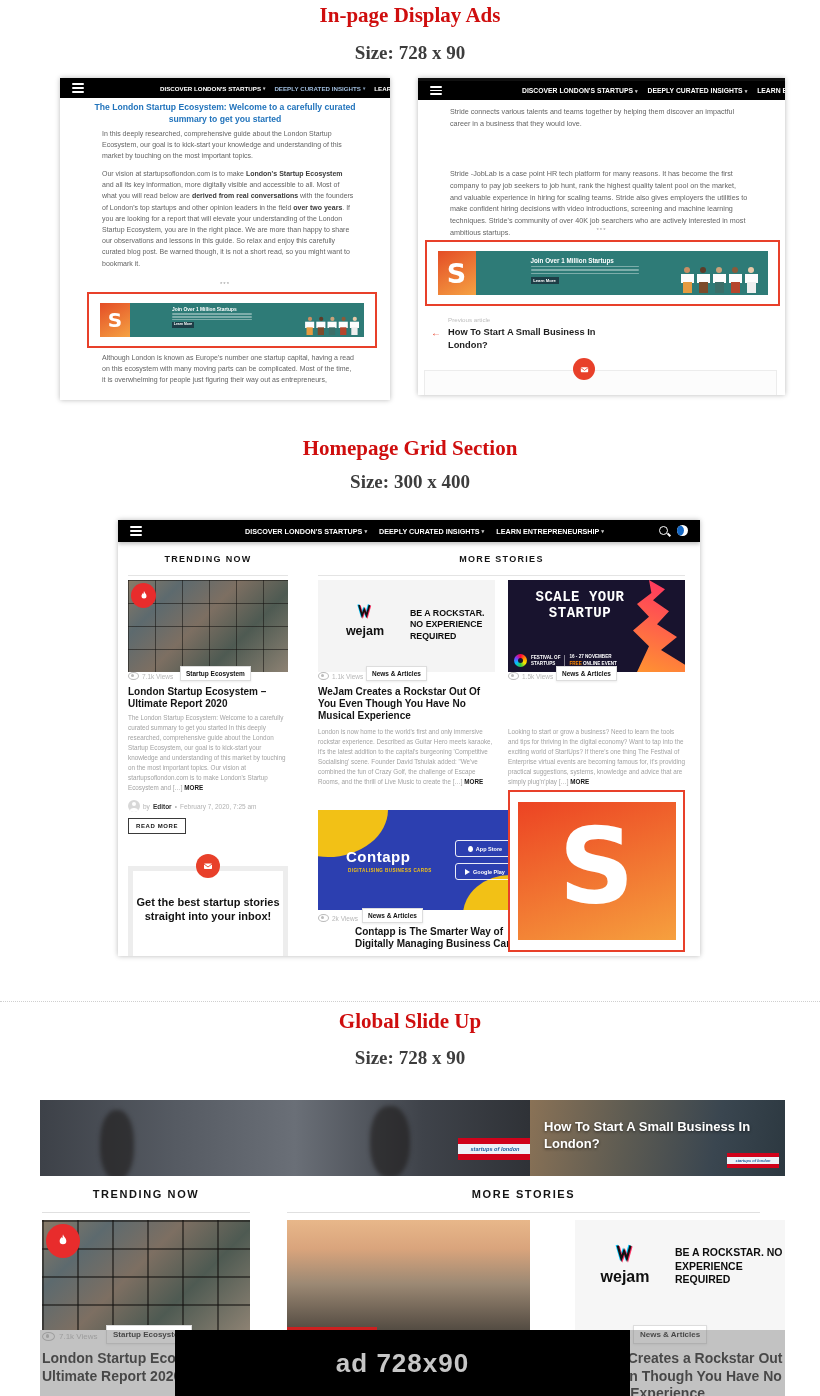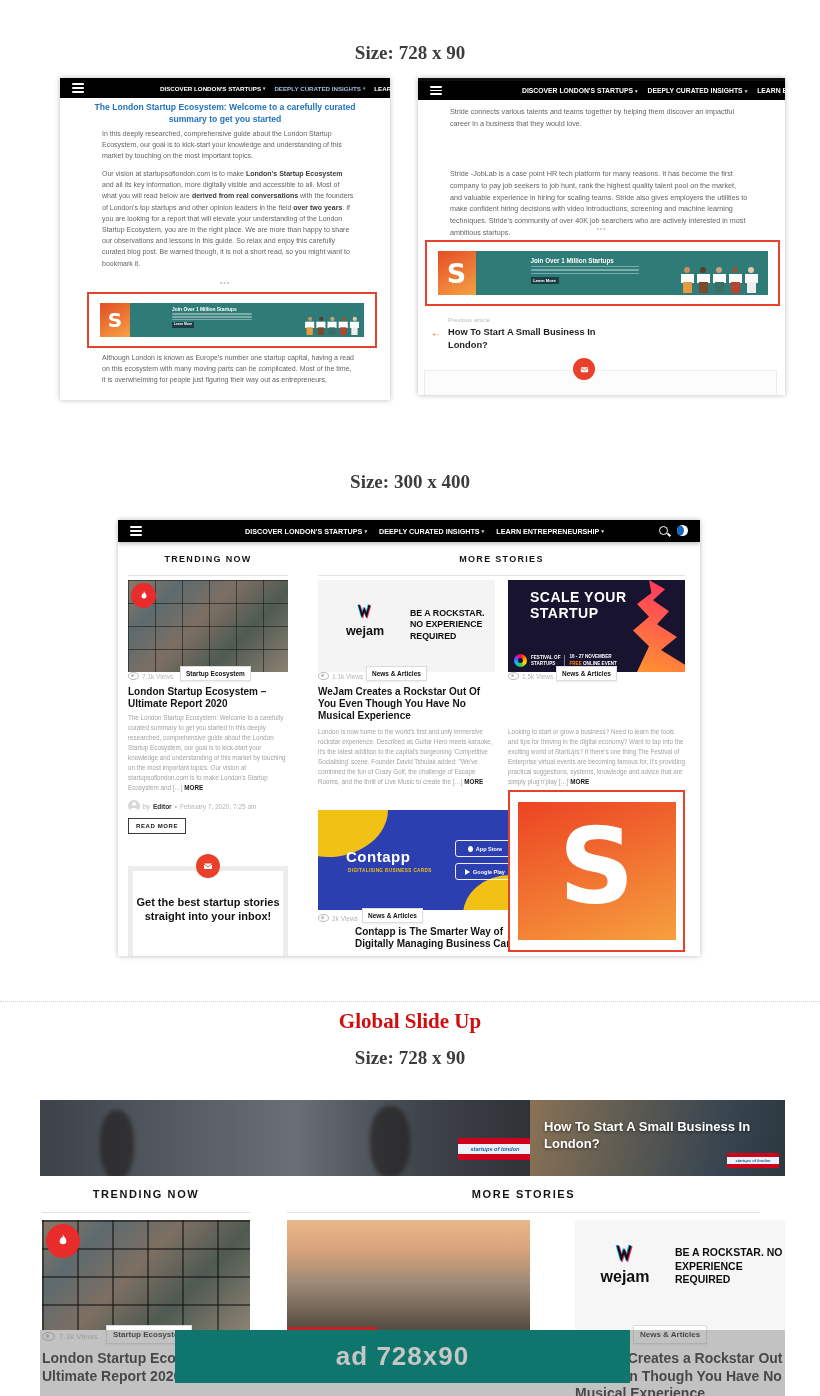--- a/index.html
+++ b/index.html
@@ -156,21 +156,21 @@
   .contapp-tag { position:absolute; left:30px; top:58px; color:#f2c116; font-weight:700; font-size:4.6px;
                  letter-spacing:.4px; text-transform:uppercase; }
   .store-badges { position:absolute; right:8px; top:30px; display:flex; flex-direction:column; gap:6px; }
   .store-badge { display:flex; align-items:center; justify-content:center; gap:3px; border:1px solid rgba(255,255,255,.9);
                  border-radius:3px; width:58px; height:15px; color:#fff; font-weight:700; font-size:5.5px; }
   .apple-ic { width:5px; height:6px; background:#fff; border-radius:50% 50% 45% 45% / 60% 60% 40% 40%; }
   .play-ic { width:0; height:0; border-left:5px solid #fff; border-top:3px solid transparent; border-bottom:3px solid transparent; }
 
   .scale-panel { position:absolute; top:60px; left:0; width:177px; height:92px; background:#18132e; overflow:hidden; }
   .scale-title { position:absolute; left:22px; top:10px; width:100px; color:#fff; font-weight:900; font-size:14px;
-                 line-height:1.12; letter-spacing:.5px; z-index:2; }
+                 text-align:center; line-height:1.12; letter-spacing:.5px; z-index:2;font-family:Liberation Mono, monospace; }
   .climber { position:absolute; right:0; top:0; width:80px; height:92px;
              background:linear-gradient(200deg,#ff2e63,#ff9e2c);
              clip-path:polygon(55% 0,75% 10%,60% 22%,80% 34%,65% 48%,90% 62%,70% 76%,100% 92%,100% 100%,40% 100%,55% 72%,35% 55%,55% 40%,40% 26%,58% 14%); }
   .fest-row { position:absolute; left:6px; bottom:5px; display:flex; align-items:center; gap:4px; z-index:2; }
   .rainbow { width:13px; height:13px; border-radius:50%;
              background:conic-gradient(#ff0040,#ff8c00,#ffe600,#2ecc40,#00c3ff,#7a3cff,#ff0040); }
   .rainbow i { display:block; width:5px; height:5px; border-radius:50%; background:#18132e; margin:4px auto; }
   .fest-logo { font-size:4.6px; font-weight:800; color:#fff; line-height:1.2; }
   .fest-div { width:1px; height:11px; background:rgba(255,255,255,.45); }
   .fest-dates { font-size:4.6px; color:#fff; line-height:1.35; font-weight:700; }
@@ -244,29 +244,30 @@
   .shot-d .wejam-brand2 { font-weight:800; color:#101010; font-size:16px; }
   .shot-d .wejam-tag2 { position:absolute; left:100px; top:26px; width:115px; font-weight:900; color:#0d0d0d;
                         font-size:10.5px; line-height:1.3; }
   .shot-d .views { top:232px; font-size:8px; gap:4px; }
   .shot-d .eye { width:11px; height:7px; } .shot-d .eye i { width:3.5px; height:3.5px; left:2.8px; top:1px; }
   .shot-d .cat-badge { font-size:8px; padding:4px 6px; }
   .shot-d .cbd1 { top:225px; left:64px; } .shot-d .cbd3 { top:225px; left:58px; }
   .shot-d .card-titleD { position:absolute; top:250px; left:0; font-weight:800; color:#141414;
                          font-size:14px; line-height:1.25; width:230px; }
   .slideup-bar { position:absolute; left:0; right:0; top:230px; height:66px; background:rgba(127,127,127,.48); z-index:6; }
-  .ad-slot { position:absolute; left:135px; top:0; width:455px; height:53px; background:#0f766e;
+  .ad-slot { position:absolute; left:135px; top:0; width:455px; height:66px; background:#000000;
              display:flex; align-items:center; justify-content:center; font-size:26px; font-weight:800;
              color:#c6c6c6; letter-spacing:1px; }
 </style>
 </head>
 <body>
 
 <div id="stage">
 
+  <div id="t1" class="sec-title">In-page Display Ads</div>
   <div id="z1" class="sec-size">Size: 728 x 90</div>
 
   <div class="shot shot-a">
     <div class="nav">
       <span class="burger">
           <i></i>
           <i></i>
           <i></i>
         </span>
       <div class="nav-items">
@@ -410,20 +411,21 @@
     <div class="prev-title">How To Start A Small Business In London?</div>
     <div class="stub-box"></div>
     <div class="env-circle">
       <svg width="11" height="11" viewBox="0 0 24 24">
           <rect x="4" y="7" width="16" height="11" rx="1.5" fill="#fff"></rect>
           <path d="M4 8l8 6 8-6" stroke="#e8402a" stroke-width="1.8" fill="none"></path>
         </svg>
     </div>
   </div>
 
+  <div id="t2" class="sec-title">Homepage Grid Section</div>
   <div id="z2" class="sec-size">Size: 300 x 400</div>
 
   <div class="shot shot-c">
     <div class="nav">
       <span class="burger">
           <i></i>
           <i></i>
           <i></i>
         </span>
       <div class="nav-items">

